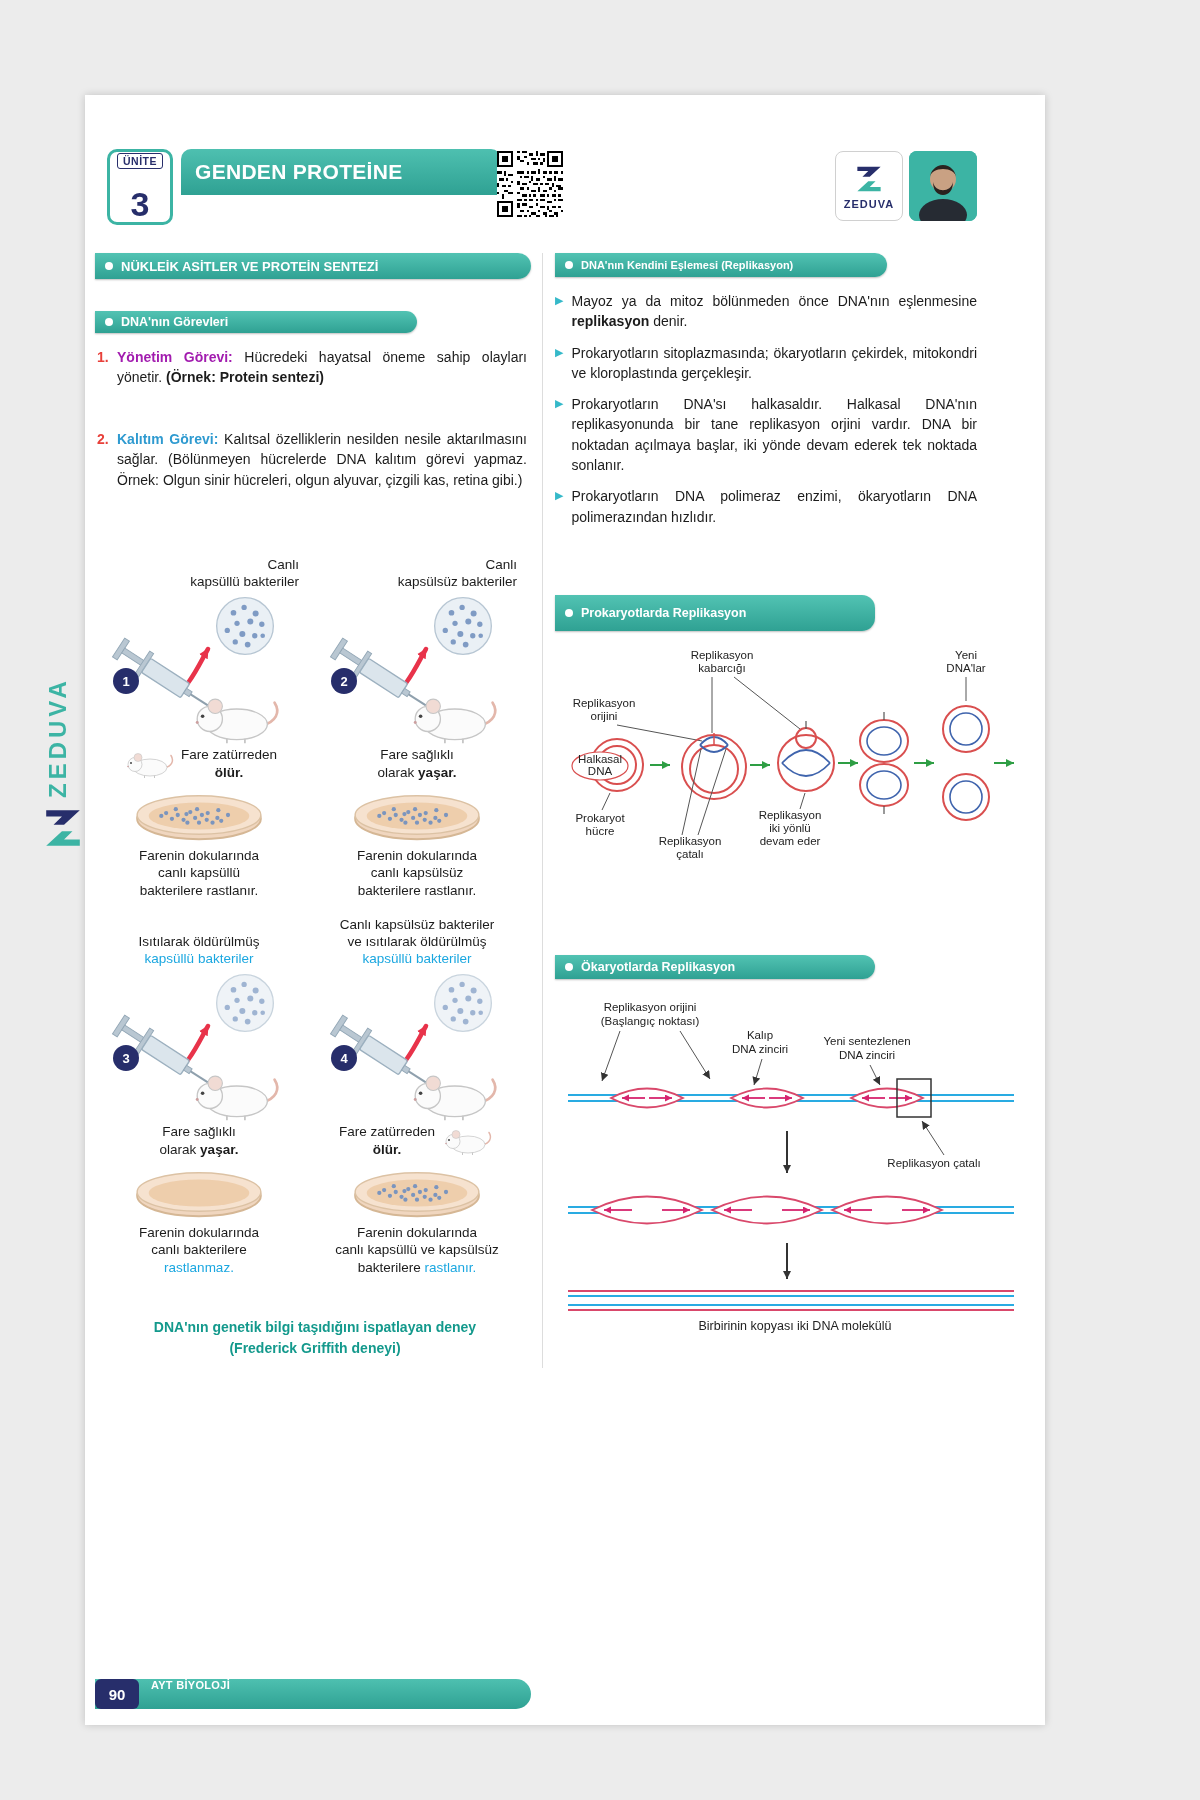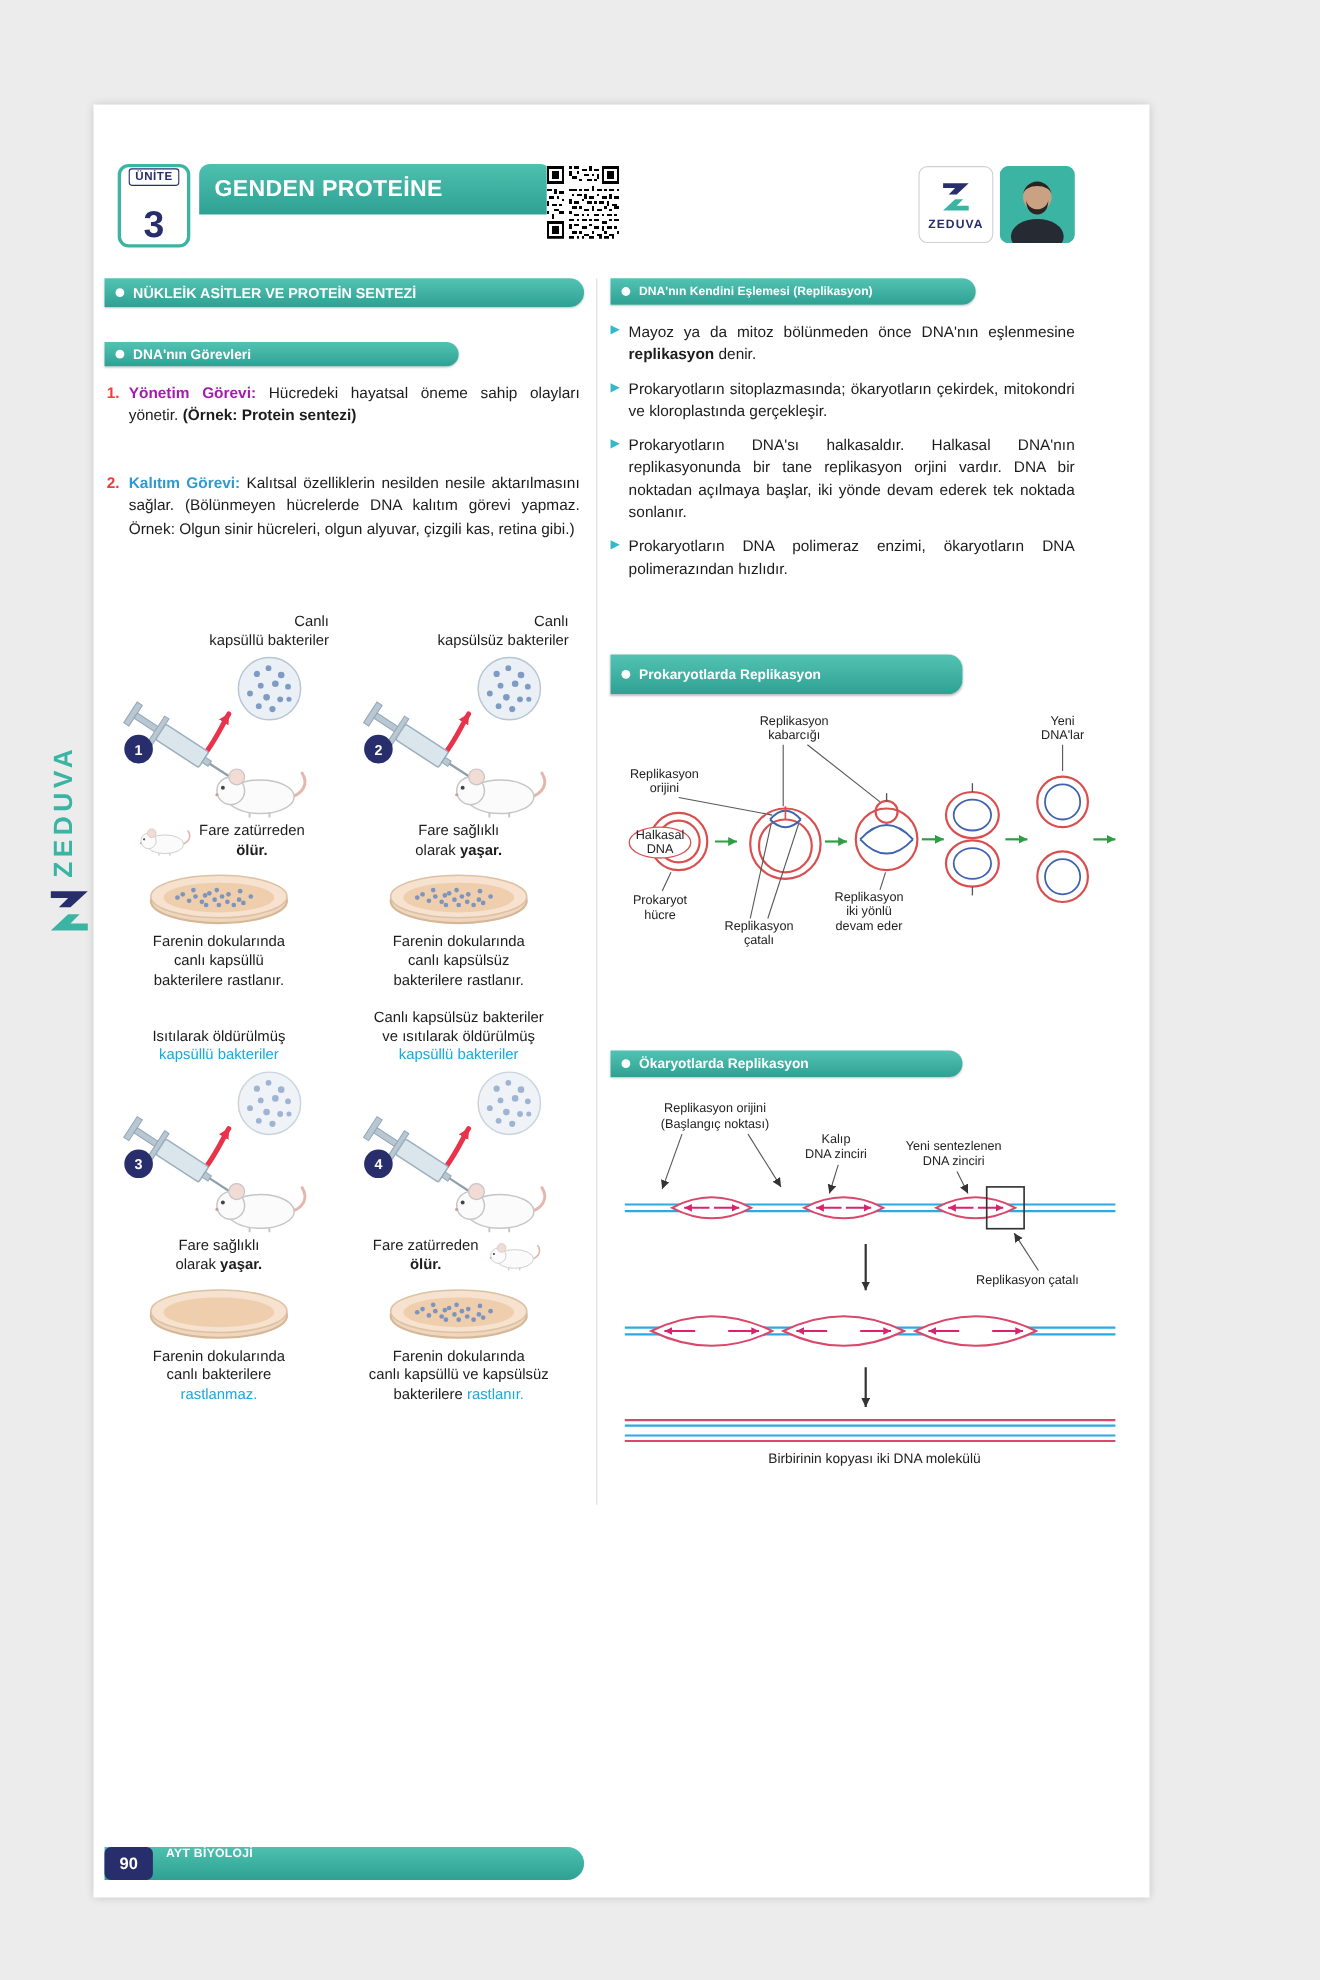--- a/index.html
+++ b/index.html
@@ -365,20 +365,24 @@
       <use href="#sym-dish"></use>
         <use href="#sym-dots"></use>
     </svg>
     <div class="exp-bot">
       <div>Farenin dokularında</div>
       <div>canlı kapsüllü ve kapsülsüz</div>
       <div><span>bakterilere </span><span class="cyan">rastlanır.</span></div>
     </div>
   </div>
 
+  <div class="exp-caption">
+    <div>DNA'nın genetik bilgi taşıdığını ispatlayan deney</div>
+    <div>(Frederick Griffith deneyi)</div>
+  </div>
 
   <div class="footer-bar">
     <span class="page-num">90</span>
     <span class="footer-label">AYT BİYOLOJİ</span>
   </div>
 
   <div class="pill" style="left:470px; top:158px; width:332px; height:24px; font-size:11px;">
     <span class="dot"></span>
     <span>DNA'nın Kendini Eşlemesi (Replikasyon)</span>
   </div>

